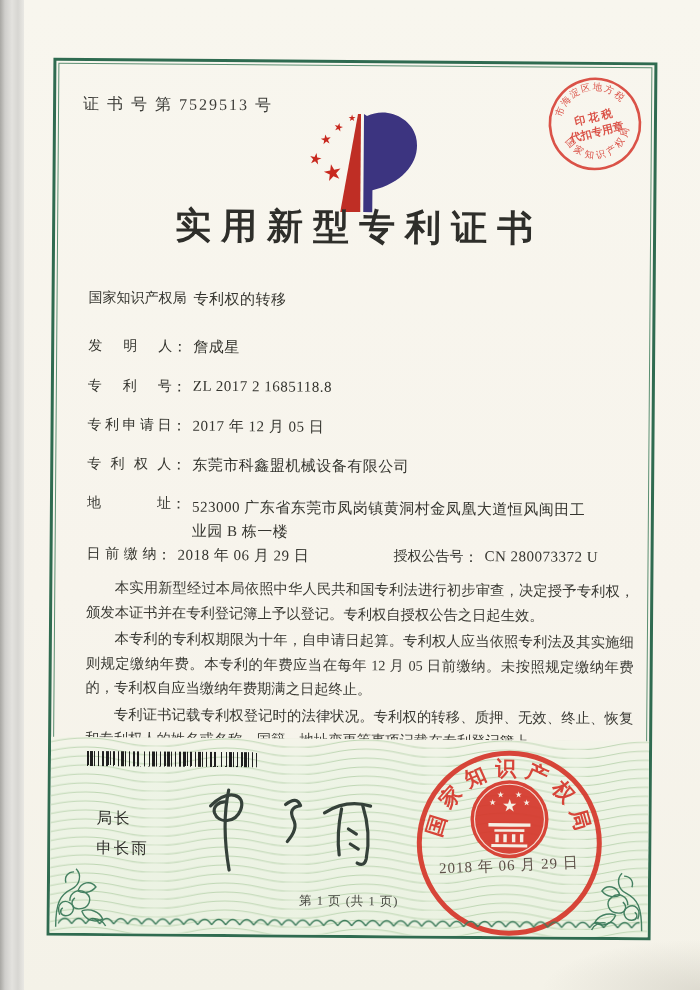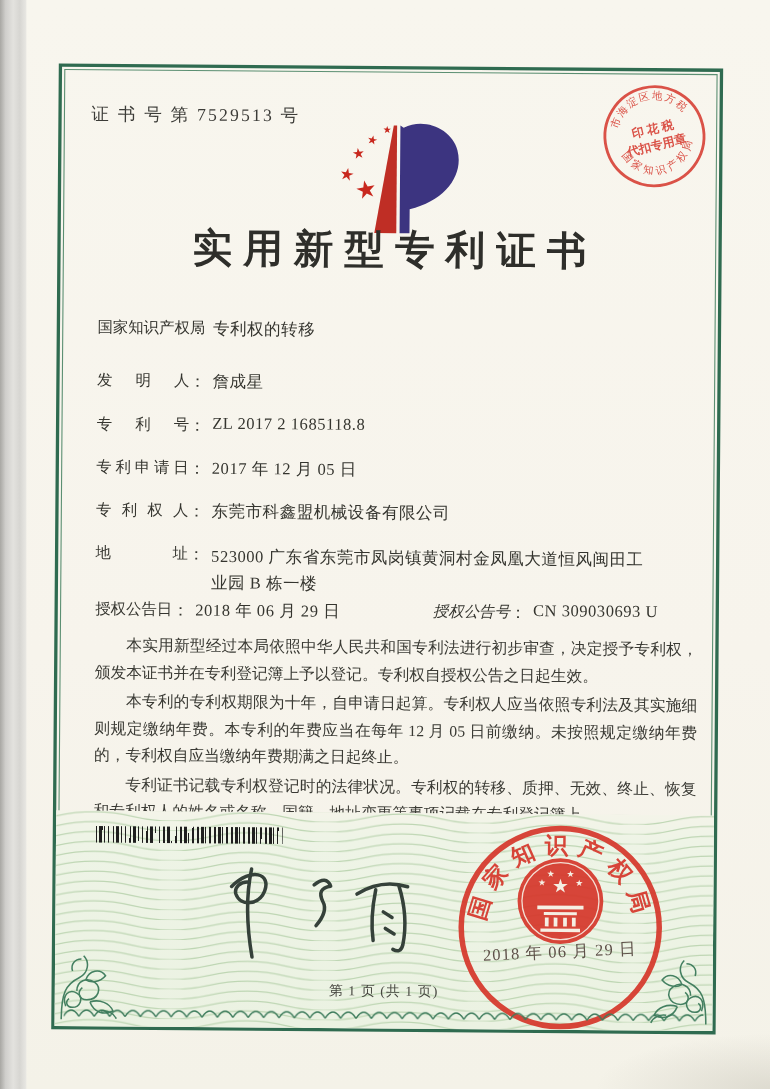--- a/index.html
+++ b/index.html
@@ -49,21 +49,21 @@
     position:absolute;left:34px;font-size:15px;color:#35352f;white-space:nowrap;
   }
   .field-label{
     display:inline-block;width:84px;font-size:14px;
     text-align:justify;text-align-last:justify;vertical-align:top;
   }
   .field-colon{display:inline-block;margin-right:6px;}
   .field-value{display:inline-block;vertical-align:top;letter-spacing:.5px;}
   .addr .field-value{white-space:normal;width:402px;line-height:24px;}
   .grant-group2{position:absolute;left:307px;top:0;white-space:nowrap;}
-  .grant-group2 .field-label{width:70px;font-style:italic;}
+  .grant-group2 .field-label{width:70px;}
   
   .body-text{
     position:absolute;left:34px;top:514px;width:548px;
     font-size:14.3px;line-height:24.5px;color:#3a3a34;text-align:justify;
   }
   .body-text p{margin:0 0 2px 0;text-indent:2em;}
   
   .band{
     position:absolute;left:0;right:0;top:676px;bottom:0;
     background:linear-gradient(180deg,#f4f4e9 0,#eef4e6 24px,#ebf2e2 100%);
@@ -150,23 +150,23 @@
   <div class="field-row" style="top:355px">
     <span class="field-label">专利申请日</span><span class="field-colon">：</span><span class="field-value">2017 年 12 月 05 日</span>
   </div>
   <div class="field-row" style="top:394px">
     <span class="field-label">专利权人</span><span class="field-colon">：</span><span class="field-value">东莞市科鑫盟机械设备有限公司</span>
   </div>
   <div class="field-row addr" style="top:433px">
     <span class="field-label">地址</span><span class="field-colon">：</span><span class="field-value">523000 广东省东莞市凤岗镇黄洞村金凤凰大道恒风闽田工业园 B 栋一楼</span>
   </div>
   <div class="field-row" style="top:484px;right:34px">
-    <span class="field-label" style="width:70px">授权公告日</span><span class="field-colon">：</span><span class="field-value">2018 年 06 月 29 日</span>
+    <span class="field-label" style="width:70px">日前缴纳</span><span class="field-colon">：</span><span class="field-value">2018 年 06 月 29 日</span>
     <span class="grant-group2">
-      <span class="field-label">授权公告号</span><span class="field-colon">：</span><span class="field-value">CN 309030693 U</span>
+      <span class="field-label">授权公告号</span><span class="field-colon">：</span><span class="field-value">CN 280073372 U</span>
     </span>
   </div>
 
   <div class="body-text">
     <p>本实用新型经过本局依照中华人民共和国专利法进行初步审查，决定授予专利权，颁发本证书并在专利登记簿上予以登记。专利权自授权公告之日起生效。</p>
     <p>本专利的专利权期限为十年，自申请日起算。专利权人应当依照专利法及其实施细则规定缴纳年费。本专利的年费应当在每年 12 月 05 日前缴纳。未按照规定缴纳年费的，专利权自应当缴纳年费期满之日起终止。</p>
     <p>专利证书记载专利权登记时的法律状况。专利权的转移、质押、无效、终止、恢复和专利权人的姓名或名称、国籍、地址变更等事项记载在专利登记簿上。</p>
   </div>
 
   <div class="band">
@@ -177,20 +177,24 @@
         </pattern>
         <pattern id="sc" width="14" height="12" patternUnits="userSpaceOnUse">
           <path d="M0,9 Q7,-2 14,9" fill="none" stroke="#3b7a5a" stroke-width="1.3"></path>
         </pattern>
       </defs>
       <rect x="0" y="0" width="100%" height="100%" fill="url(#wv)" opacity=".9"></rect>
     </svg>
 
     <div class="barcode"></div>
 
+    <div class="director-block">
+      <div>局长</div>
+      <div>申长雨</div>
+    </div>
 
     <svg class="signature" width="215" height="100" viewBox="0 0 215 100">
       <g fill="none" stroke="#35413a" stroke-width="3.2" stroke-linecap="round" stroke-linejoin="round">
         <path d="M38,10 C33,34 34,62 39,90"></path>
         <path d="M20,26 C38,8 56,14 50,30 C45,43 28,44 24,33 C22,27 28,21 36,22"></path>
         <path d="M95,24 q11,-9 15,1 q-13,2 -7,14 q5,9 -6,22"></path>
         <path d="M134,32 q22,-14 46,-7"></path>
         <path d="M151,28 q-5,26 -2,46"></path>
         <path d="M172,24 q9,28 4,54 q-2,8 -9,4"></path>
         <path d="M158,48 l8,5"></path>

